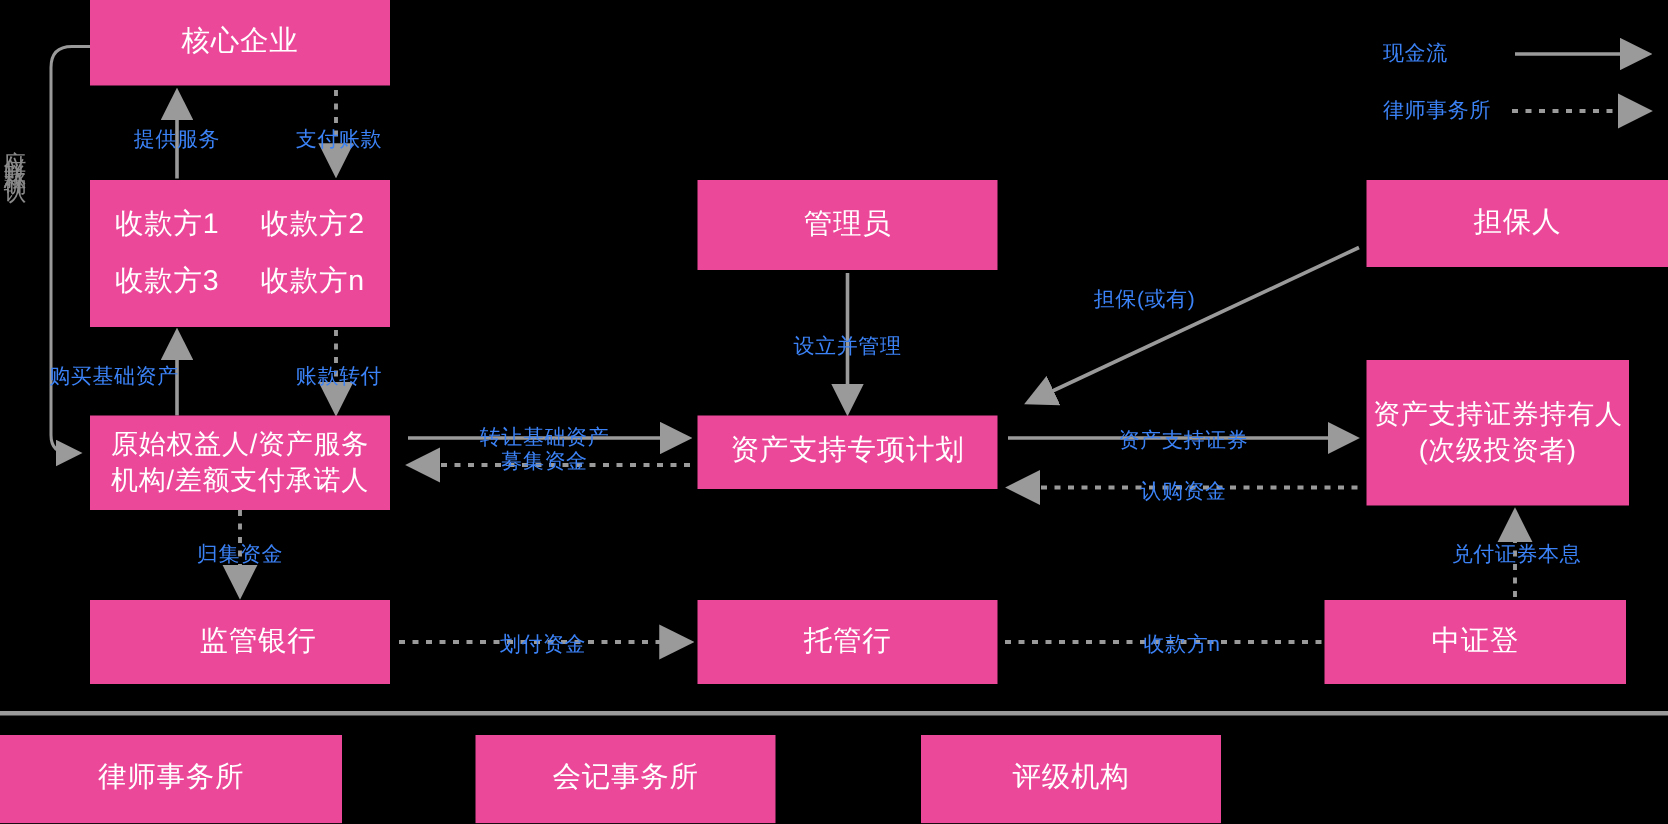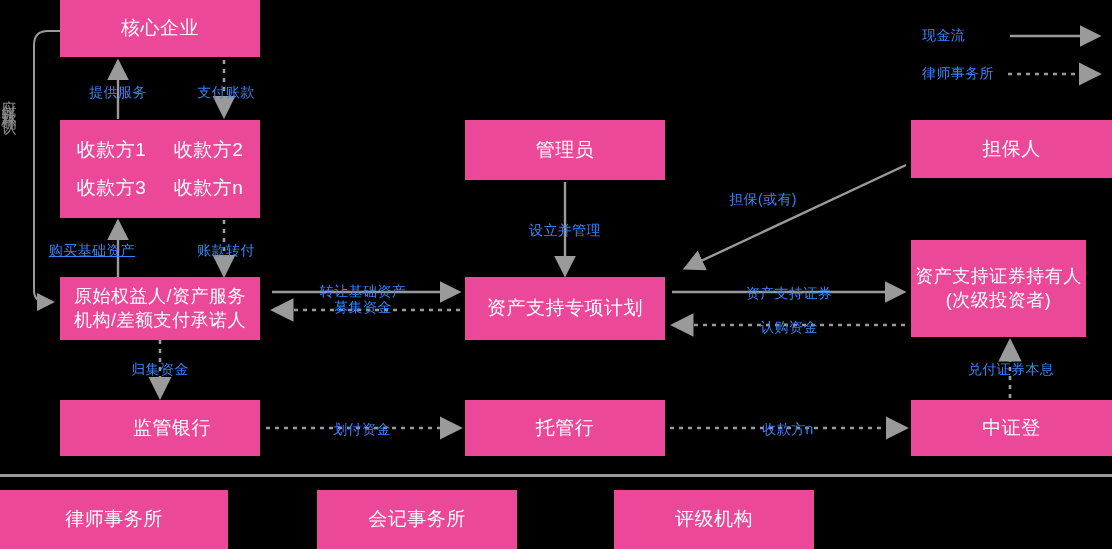--- a/index.html
+++ b/index.html
@@ -144,45 +144,45 @@
   </div>
 
   <div class="box" style="left:60px;top:400px;width:200px;height:56px;padding-left:24px;">
     <span>监管银行</span>
   </div>
 
   <div class="box" style="left:465px;top:120px;width:200px;height:60px;">
     <span>管理员</span>
   </div>
 
-  <div class="box" style="left:465px;top:277px;width:200px;height:63px;font-family:Liberation Serif, serif;">
+  <div class="box" style="left:465px;top:277px;width:200px;height:49px;font-family:Liberation Serif, serif;">
     <span>资产支持专项计划</span>
   </div>
 
   <div class="box" style="left:465px;top:400px;width:200px;height:56px;">
     <span>托管行</span>
   </div>
 
   <div class="box" style="left:911px;top:120px;width:201px;height:58px;">
     <span>担保人</span>
   </div>
 
   <div class="box multi small" style="left:911px;top:240px;width:175px;height:97px;">
     <span class="ln">资产支持证券持有人</span>
     <span class="ln">(次级投资者)</span>
   </div>
 
-  <div class="box" style="left:911px;top:400px;width:201px;height:56px;align-items:center;">
+  <div class="box" style="left:883px;top:400px;width:201px;height:56px;align-items:center;">
     <span>中证登</span>
   </div>
 
   <div class="lbl ctr" style="left:118px;top:84px;">提供服务</div>
   <div class="lbl ctr" style="left:226px;top:84px;">支付账款</div>
 
-  <div class="lbl ctr" style="left:92px;top:242px;text-decoration:underline;">购买基础资产</div>
+  <div class="lbl ctr" style="left:76px;top:242px;">购买基础资产</div>
   <div class="lbl ctr" style="left:226px;top:242px;">账款转付</div>
 
   <div class="lbl ctr" style="left:160px;top:361px;">归集资金</div>
 
   <div class="lbl ctr" style="left:363px;top:283px;">转让基础资产</div>
   <div class="lbl ctr" style="left:363px;top:299px;">募集资金</div>
 
   <div class="lbl ctr" style="left:565px;top:222px;">设立并管理</div>
 
   <div class="lbl ctr" style="left:763px;top:191px;">担保(或有)</div>

